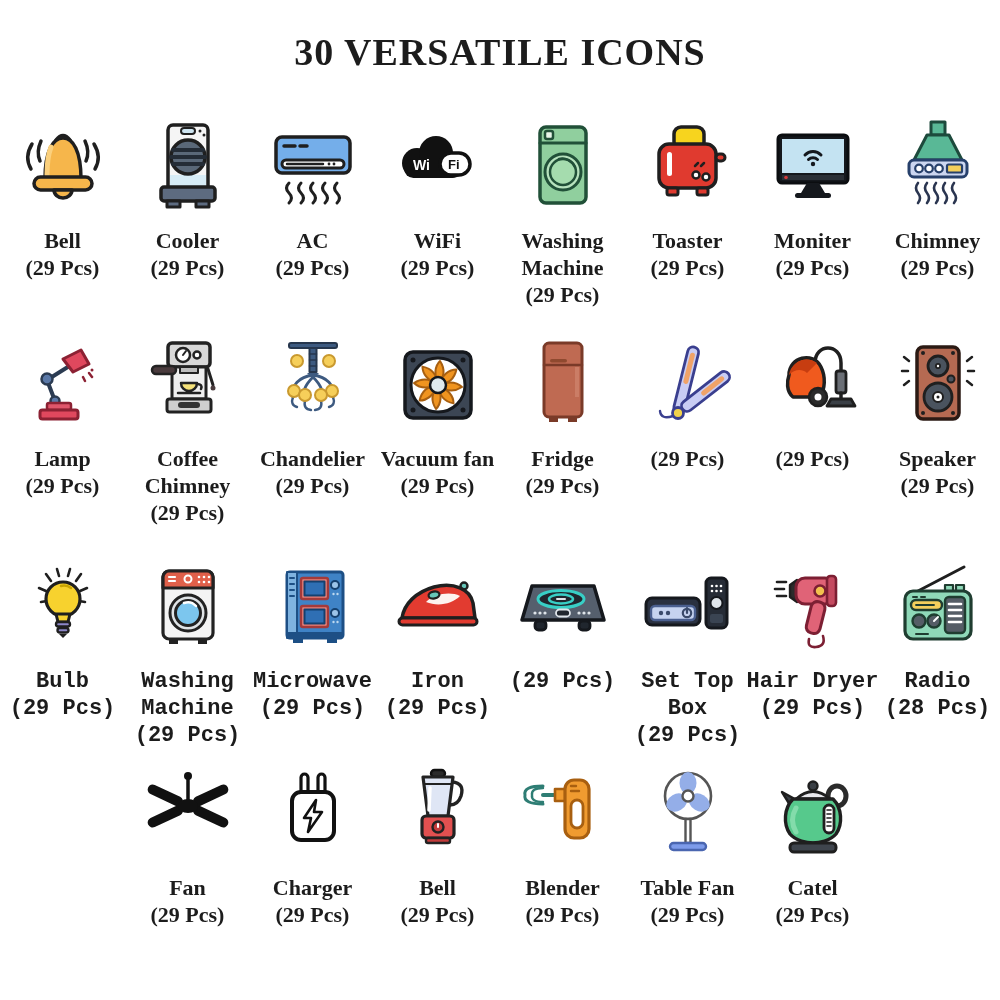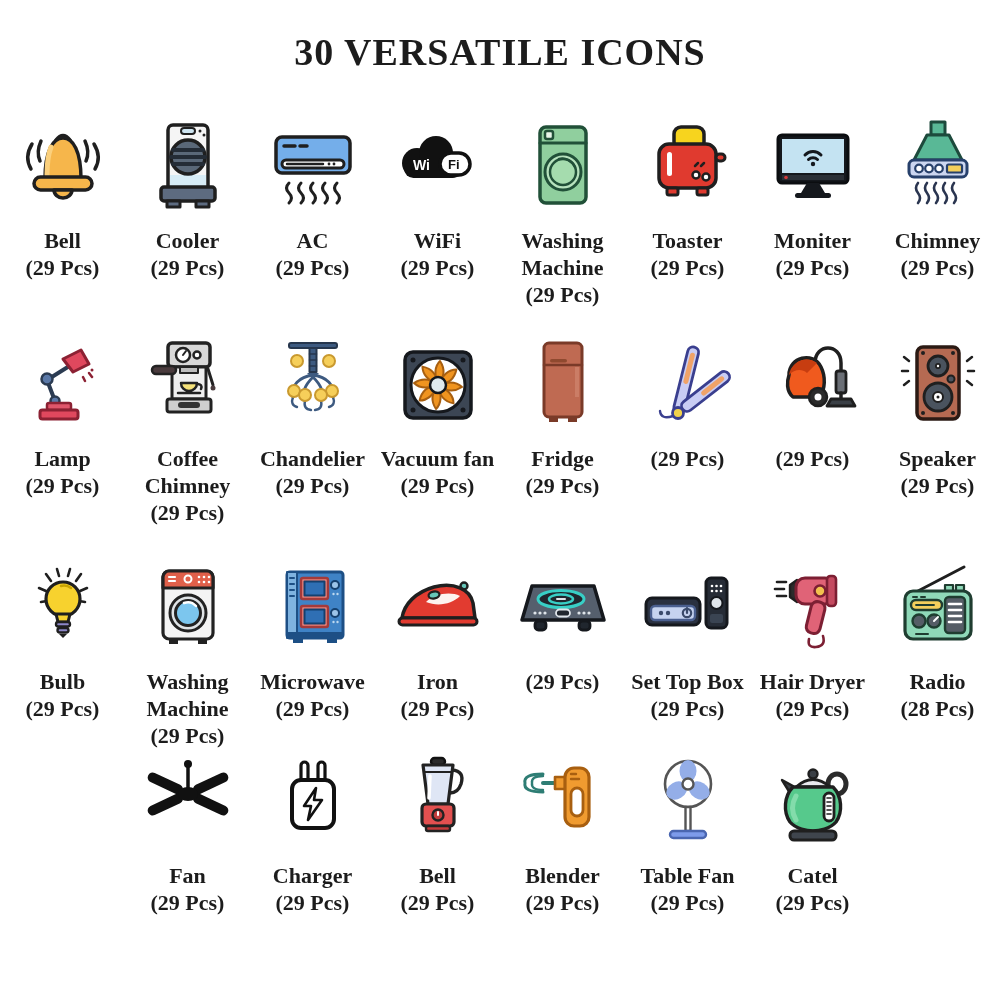--- a/index.html
+++ b/index.html
@@ -2,21 +2,21 @@
 <html><head>
 <meta charset="utf-8">
 <style>
   html,body{margin:0;padding:0;background:#fff;}
   #page{width:1000px;height:1000px;background:#fff;overflow:hidden;
         font-family:"Liberation Serif",serif;color:#1c1c1c;}
   .title{text-align:center;font-size:38px;font-weight:bold;letter-spacing:1px;
          padding-top:30px;}
   .rows{margin-top:40px;}
   .grid-row{display:grid;grid-template-columns:repeat(8,125px);justify-content:center;}
-  .r1{margin-bottom:24px;} .r2{margin-bottom:28px;} .r3{}
+  .r1{margin-bottom:24px;} .r2{margin-bottom:28px;} .r3{margin-bottom:12px;font-family:Liberation Mono, monospace;}
   .r4 .cell:first-child{grid-column:2;}
   .cell{display:flex;flex-direction:column;align-items:center;}
   .icon-box{height:106px;display:flex;align-items:center;justify-content:center;}
   .label{width:136px;margin:8px -6px 0;text-align:center;font-size:22px;
          font-weight:bold;line-height:1.22;}
   .ct{display:block;white-space:nowrap;}
   svg{display:block;}
 </style>
 </head>
 <body>

